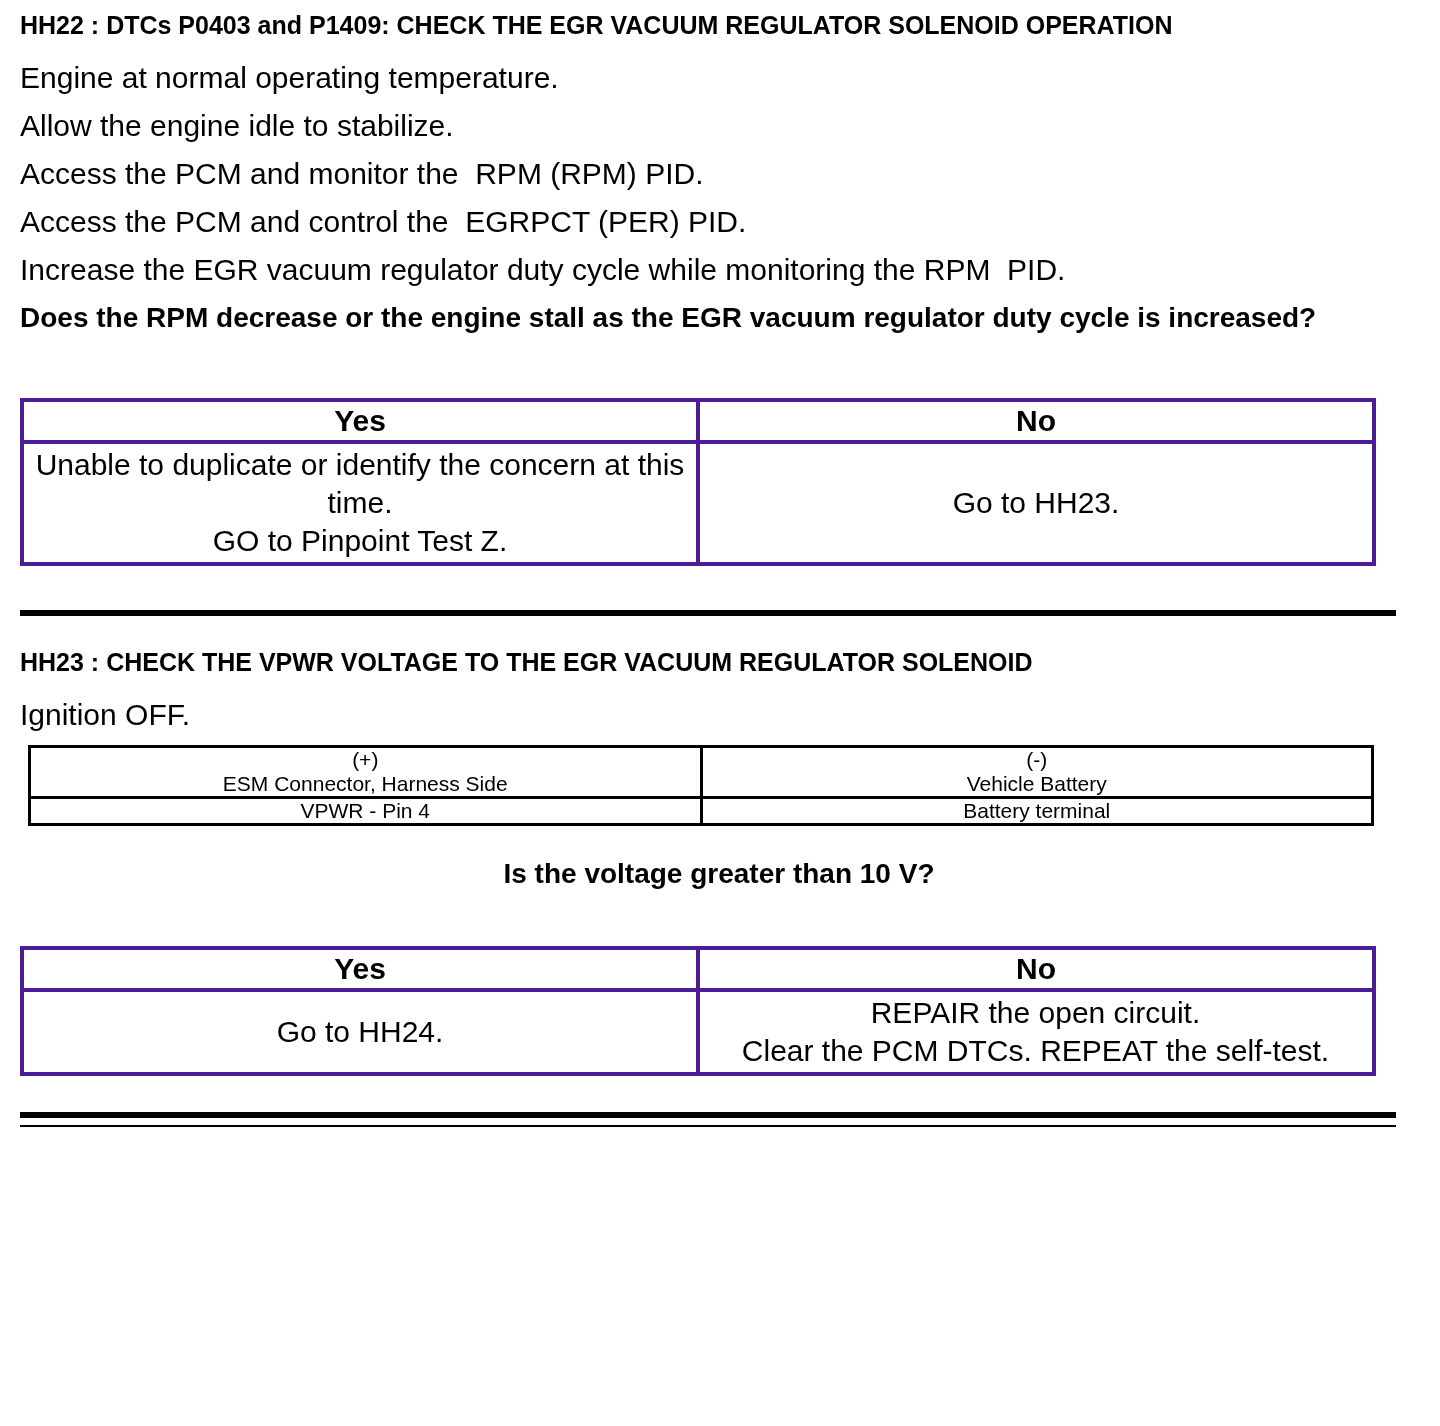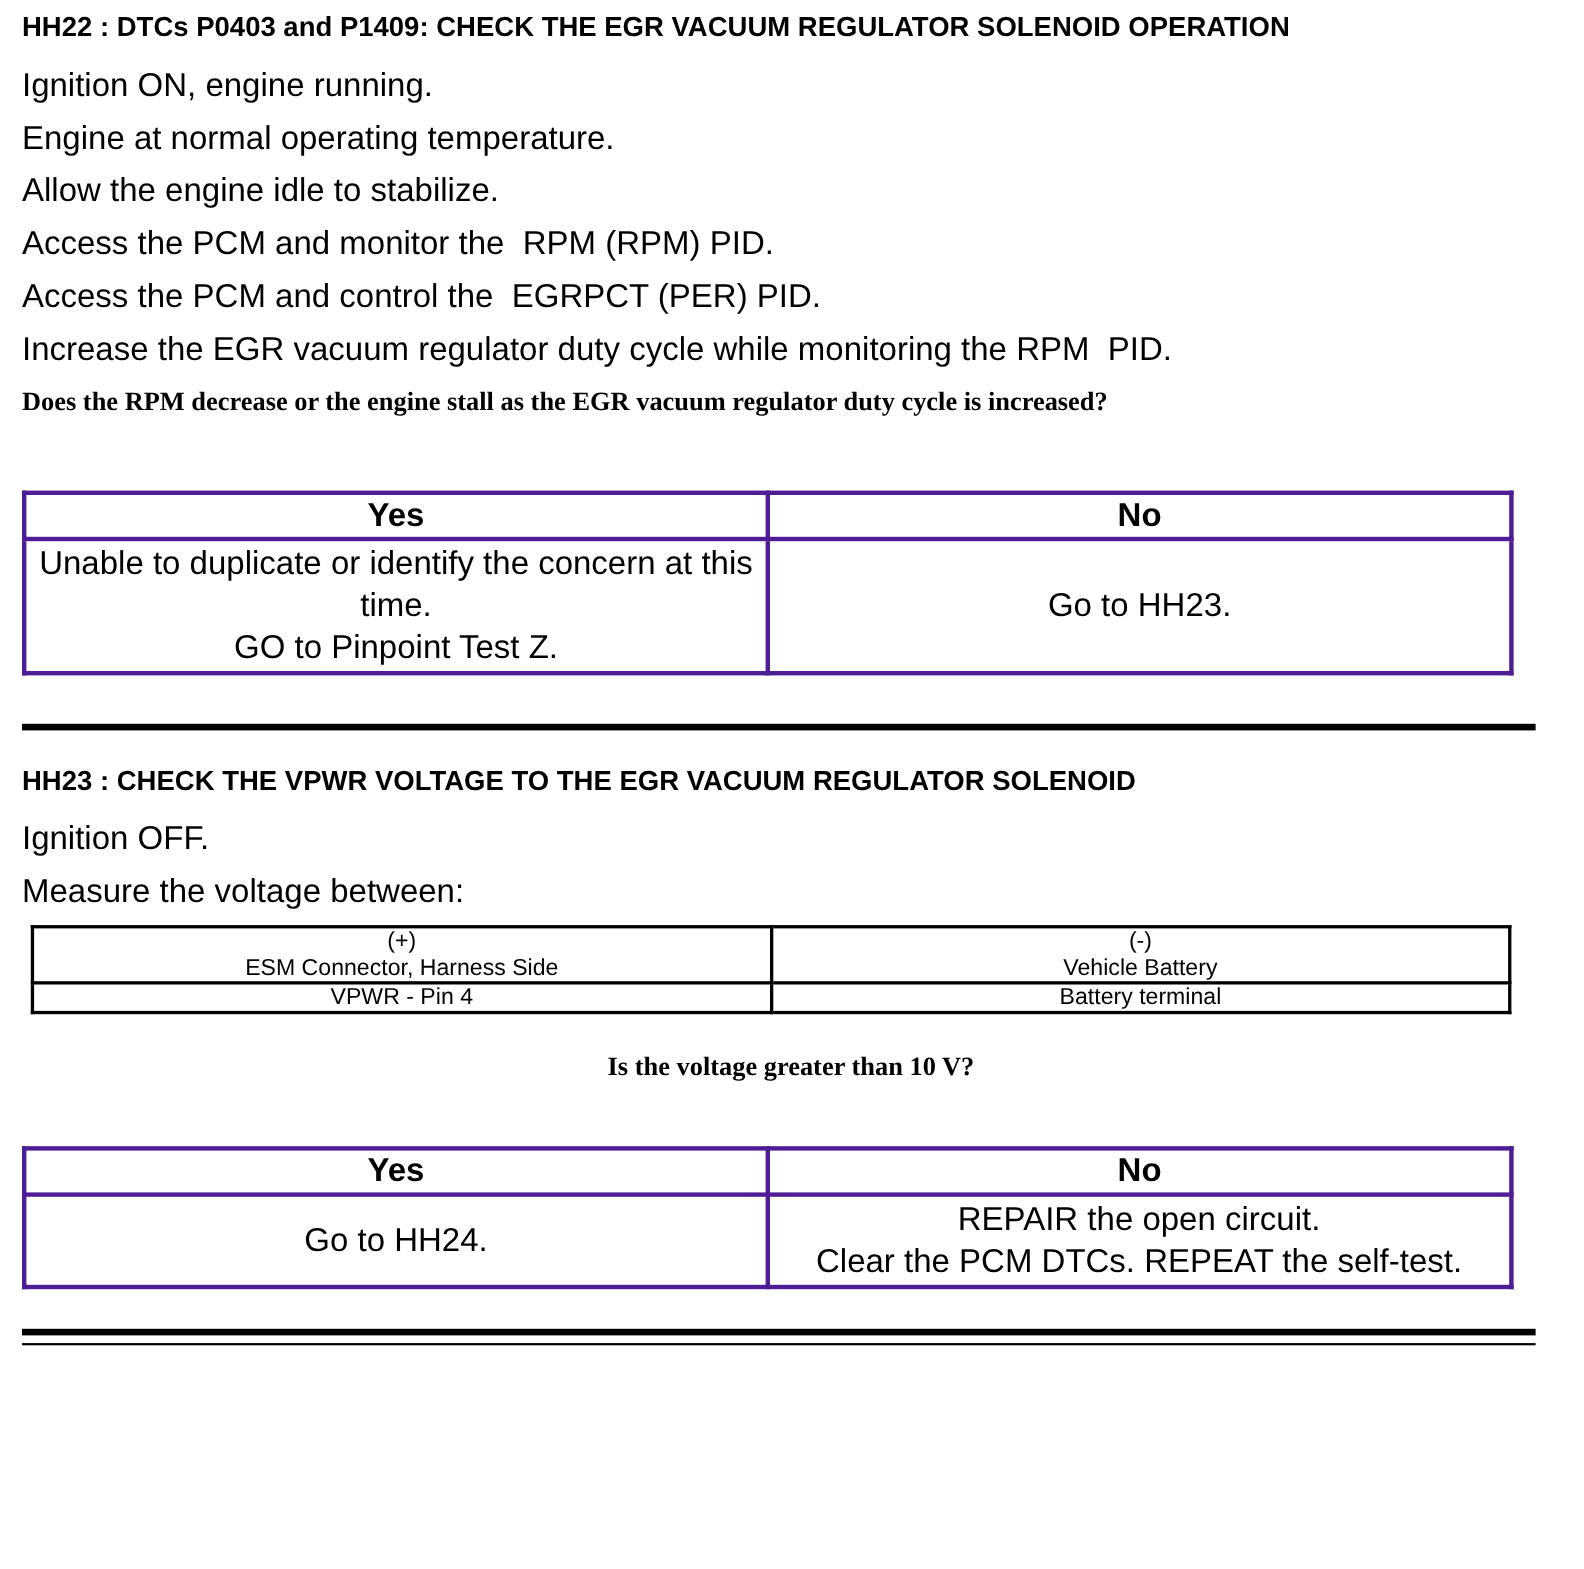--- a/index.html
+++ b/index.html
@@ -28,26 +28,25 @@
 
   .step {
     font-size: 30px;
     line-height: 36px;
     margin: 0 0 12px 0;
     white-space: pre-wrap;
   }
   .step-gap { margin-top: 10px; }
 
   .question {
-    font-size: 24px;
+    font-size: 28px;
     font-weight: bold;
     line-height: 36px;
     margin: 10px 0 0 0;
     white-space: pre-wrap;
-    font-family: Liberation Serif, serif;
   }
 
   table { border-collapse: collapse; table-layout: fixed; }
 
   .decision-table {
     width: 1356px;
     margin-top: 62px;
   }
   .decision-table th,
   .decision-table td {
@@ -105,21 +104,20 @@
 </style>
 </head>
 <body>
 
 <div class="page">
 
   <section class="section">
 
     <h2 class="section-title">HH22 : DTCs P0403 and P1409: CHECK THE EGR VACUUM REGULATOR SOLENOID OPERATION</h2>
 
-    <p class="step">Ignition ON, engine running.</p>
     <p class="step">Engine at normal operating temperature.</p>
     <p class="step">Allow the engine idle to stabilize.</p>
     <p class="step">Access the PCM and monitor the  RPM (RPM) PID.</p>
     <p class="step step-gap">Access the PCM and control the  EGRPCT (PER) PID.</p>
     <p class="step">Increase the EGR vacuum regulator duty cycle while monitoring the RPM  PID.</p>
 
     <p class="question">Does the RPM decrease or the engine stall as the EGR vacuum regulator duty cycle is increased?</p>
 
     <table class="decision-table">
       <thead>
@@ -138,21 +136,20 @@
     </table>
 
     <div class="rule-thick"></div>
   </section>
 
   <section class="section section-2">
 
     <h2 class="section-title">HH23 : CHECK THE VPWR VOLTAGE TO THE EGR VACUUM REGULATOR SOLENOID</h2>
 
     <p class="step">Ignition OFF.</p>
-    <p class="step step-gap">Measure the voltage between:</p>
 
     <table class="measure-table">
       <thead>
         <tr>
           <th>(+)
 ESM Connector, Harness Side</th>
           <th>(-)
 Vehicle Battery</th>
         </tr>
       </thead>

